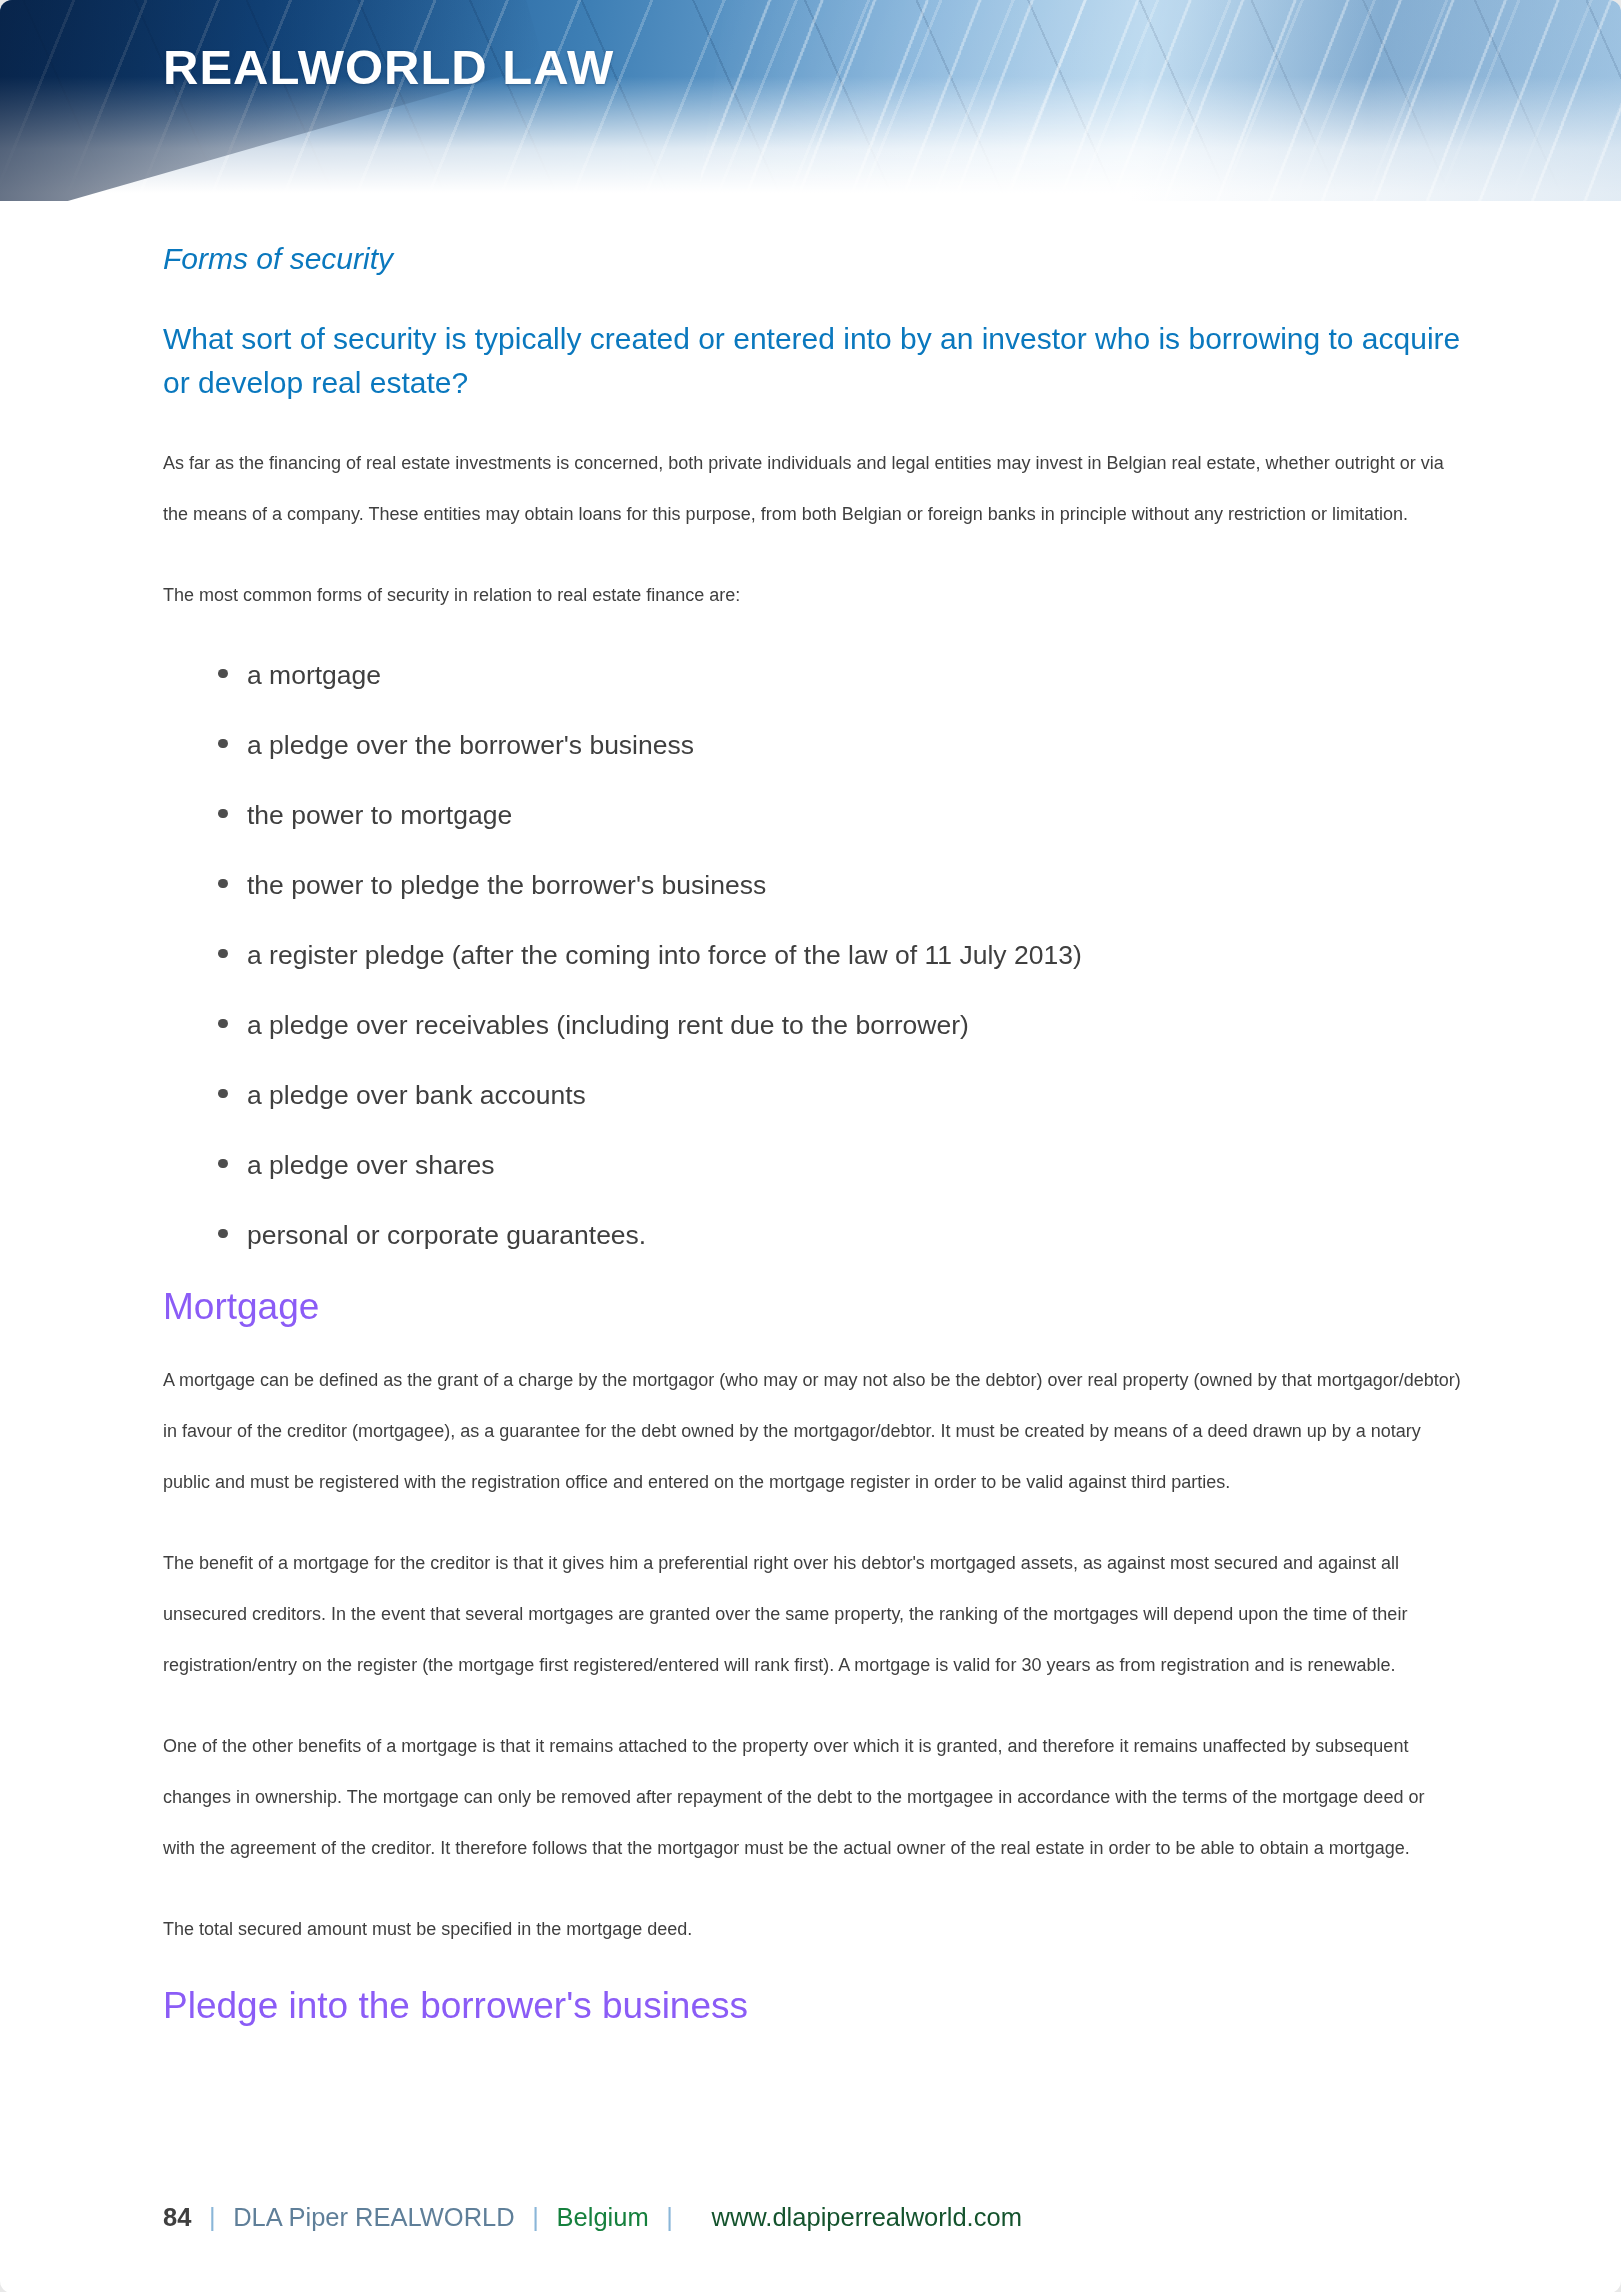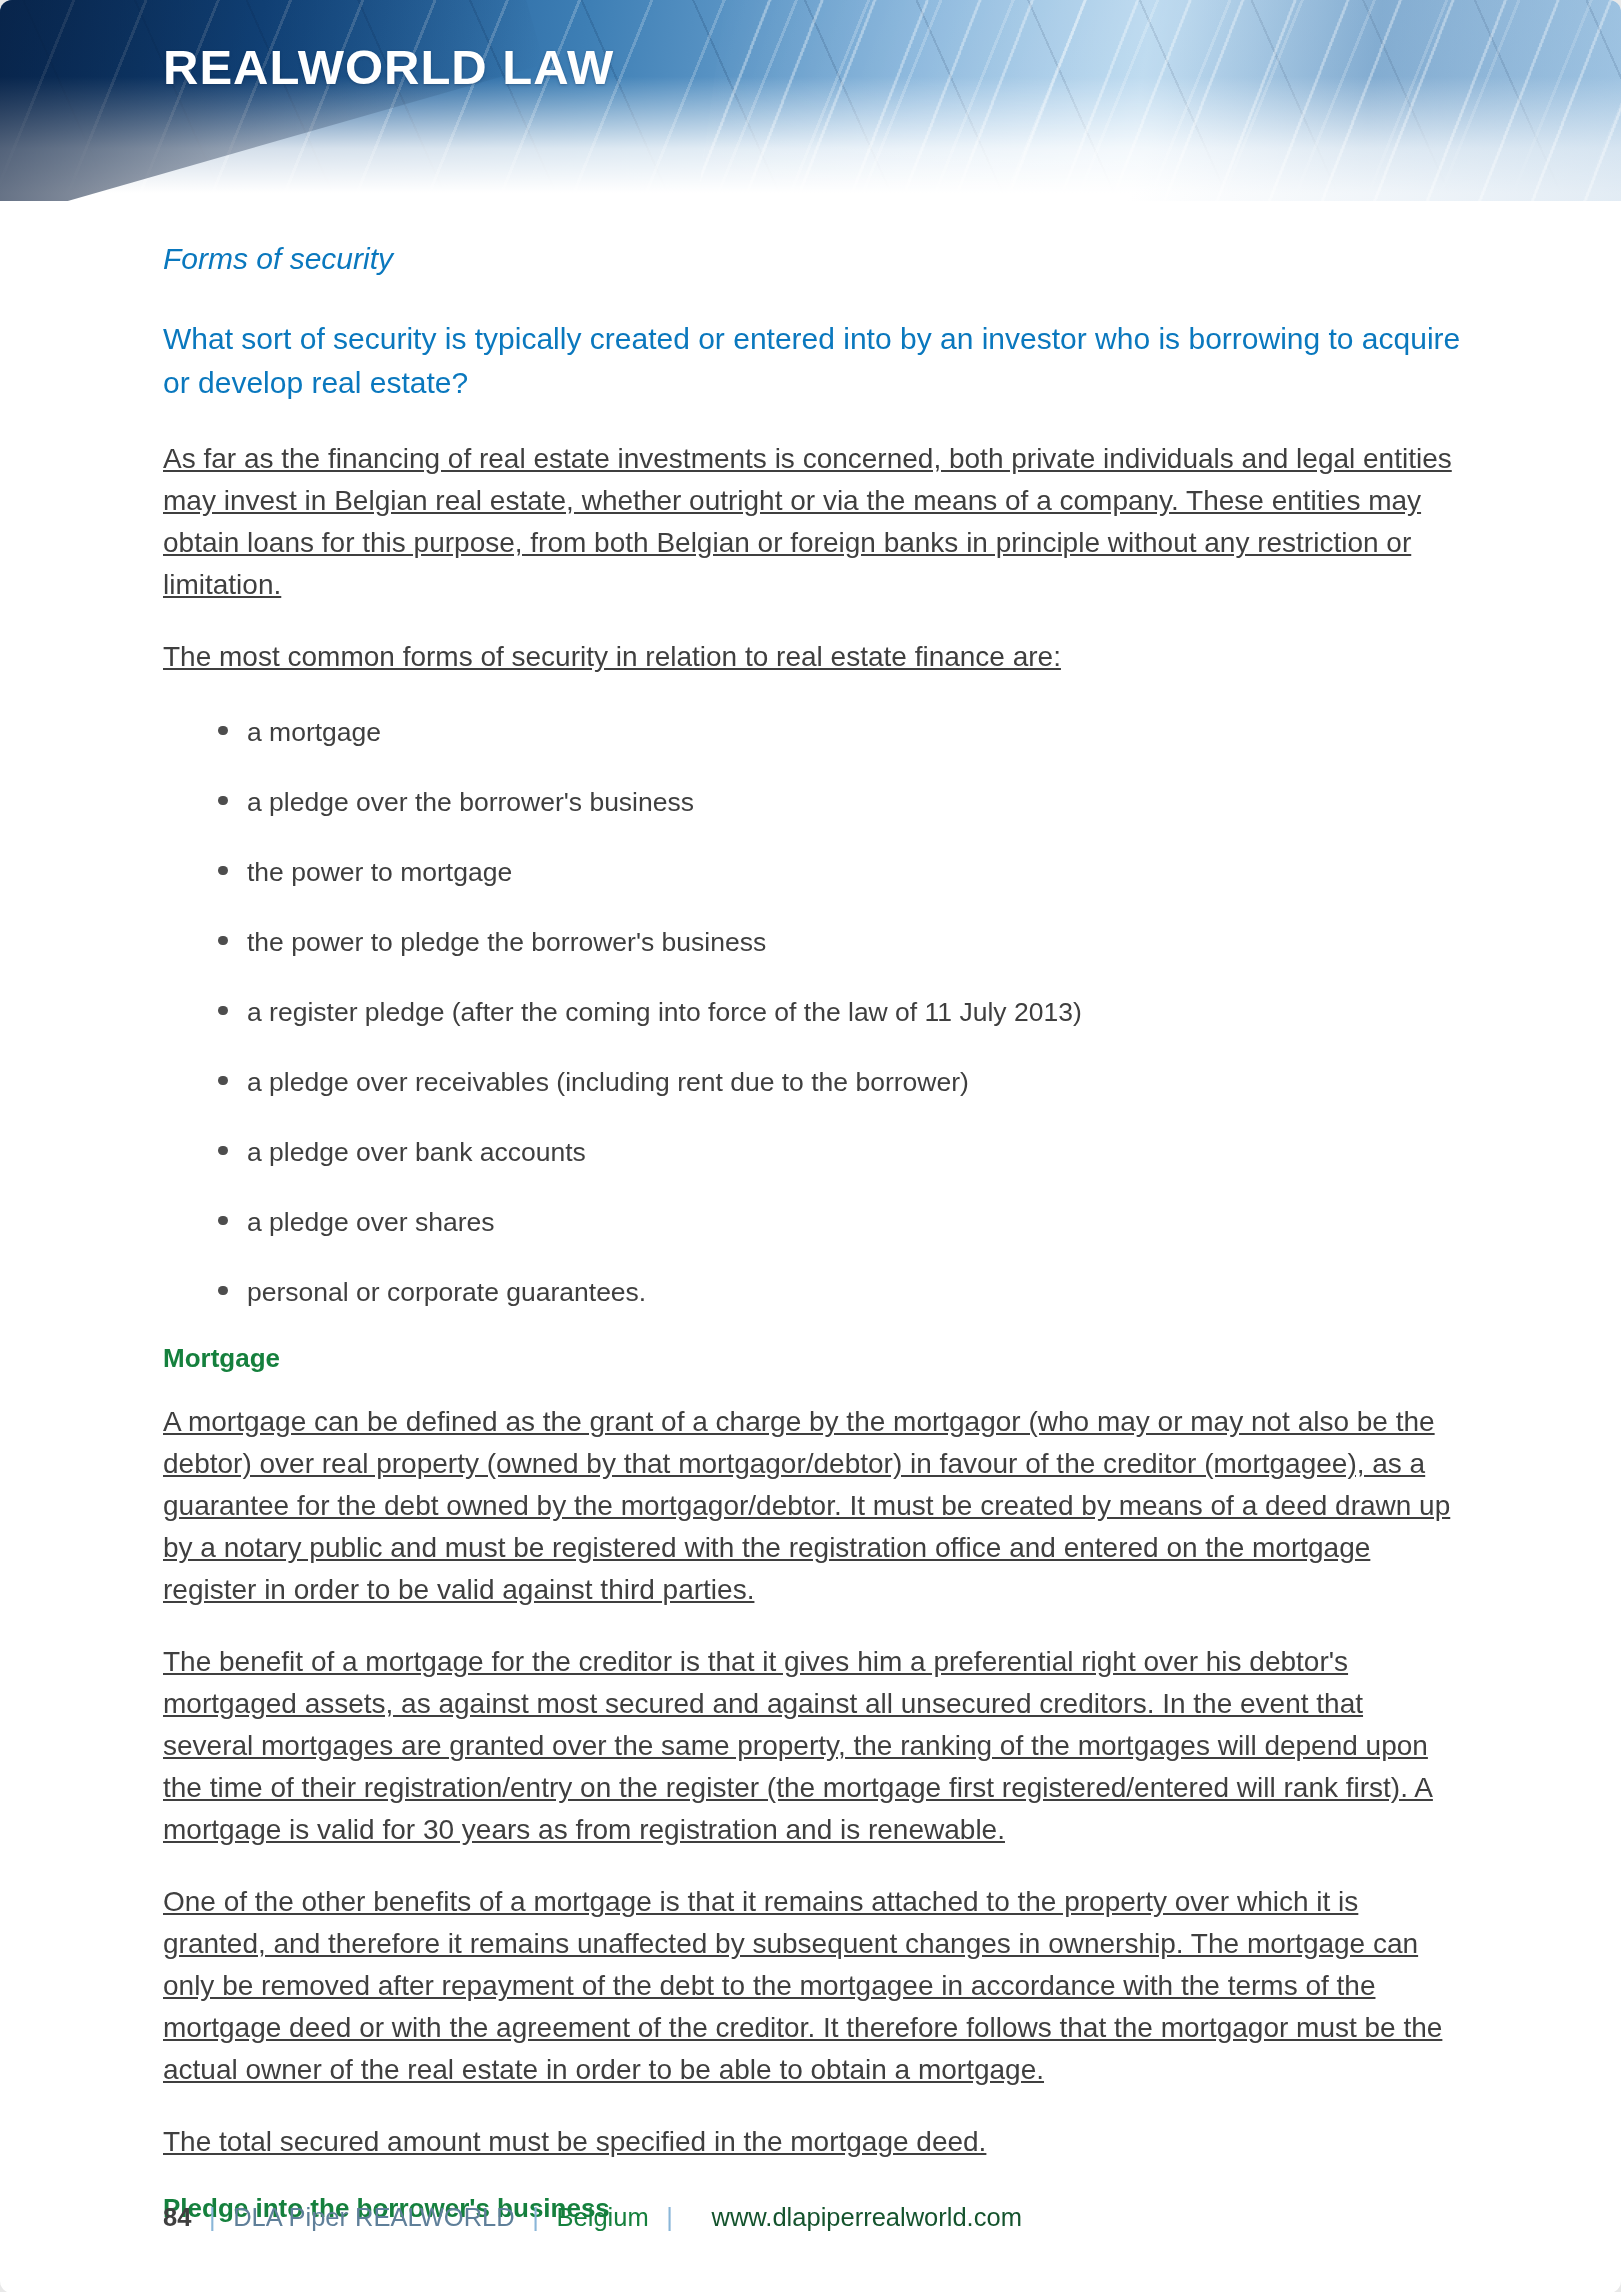--- a/index.html
+++ b/index.html
@@ -72,24 +72,23 @@
   }
   .question {
     margin: 0 0 33px 0;
     font-size: 30px;
     font-weight: 400;
     line-height: 44px;
     color: var(--accent, #0a78be);
   }
   .body-para {
     margin: 0 0 30px 0;
-    font-size: 28px;
-    line-height: 42px;
+    font-size: 18px;
+    line-height: 51px;
     color: #3f3f3f;
-    text-decoration: underline;
   }
   .bullets {
     list-style: none;
     margin: 35px 0 9.8px 0;
     padding: 0;
   }
   .bullets li {
     position: relative;
     padding-left: 84px;
     margin-bottom: 32px;
@@ -101,23 +100,23 @@
     position: absolute;
     left: 55px;
     top: 12.7px;
     width: 9.8px;
     height: 9.8px;
     border-radius: 50%;
     background: #4d4d4d;
   }
   .subhead {
     margin: 5.9px 0 27.4px 0;
-    font-size: 26px;
-    font-weight: 700;
-    color: #15803d;
+    font-size: 37px;
+    font-weight: 400;
+    color: #8b5cf6;
   }
 
   
   .footer {
     position: absolute;
     left: 163px;
     bottom: 61px;
     display: flex;
     align-items: baseline;
     gap: 17.6px;

